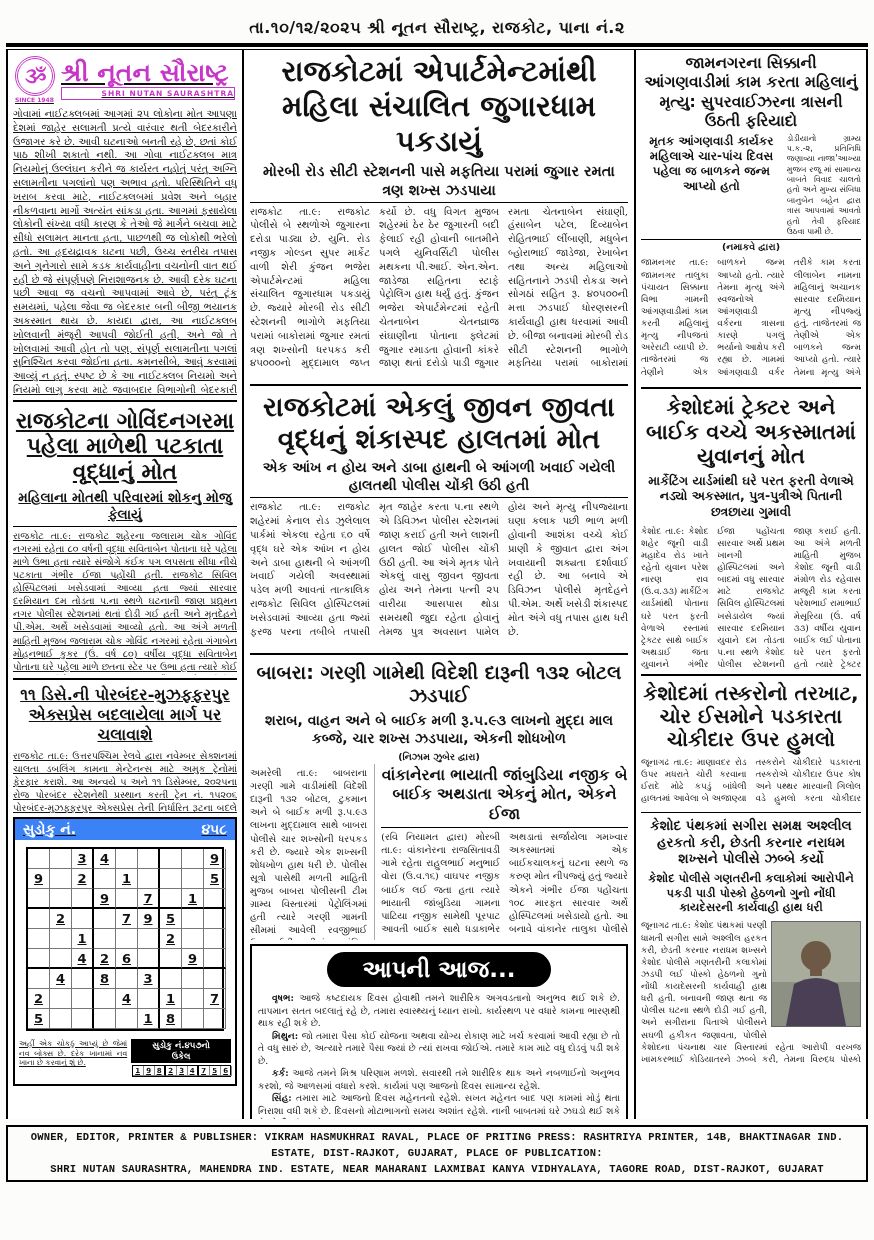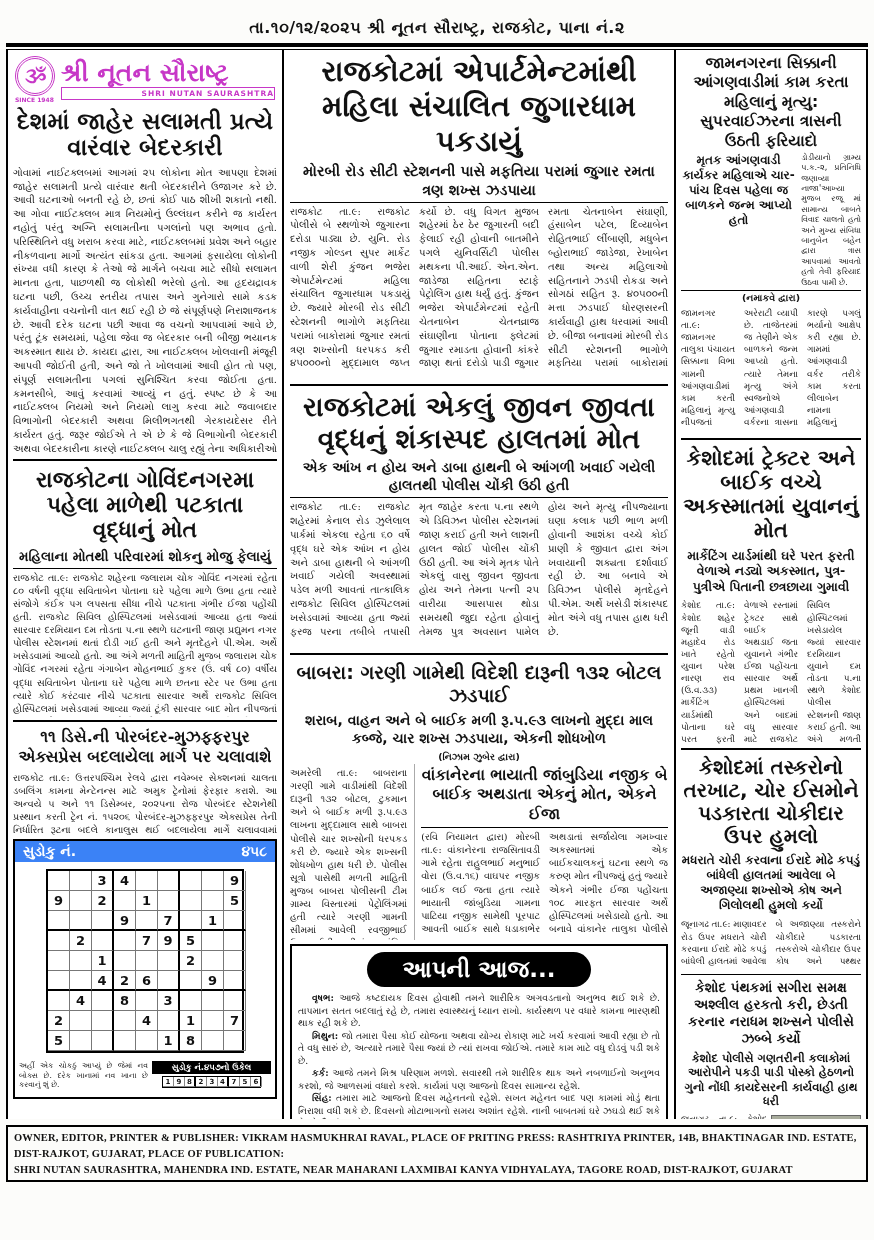--- a/index.html
+++ b/index.html
@@ -5,21 +5,21 @@
   * { margin:0; padding:0; box-sizing:border-box; }
   html,body { width:874px; }
   body {
     width:874px; height:1240px; background:#fcfcfa; color:#111;
     font-family:"DejaVu Sans","Liberation Sans",sans-serif; position:relative; overflow:hidden;
   }
   .dateline { text-align:center; font-weight:bold; font-size:16px; padding-top:18px; letter-spacing:.5px; }
   .top-rule { border-top:4px solid #000; margin:6px 6px 0 6px; }
   .content { display:flex; margin:2px 6px 0 6px; height:1070px; border-left:2px solid #000; border-right:2px solid #000; border-top:1px solid #000; overflow:hidden; background:#fff; }
   .col { overflow:hidden; }
-  .col-left  { width:276px; border-right:2px solid #000; padding:2px 5px; }
+  .col-left  { width:236px; border-right:2px solid #000; padding:2px 5px;text-decoration:underline; }
   .col-mid   { width:392px; border-right:2px solid #000; padding:2px 6px; }
   .col-right { flex:1; padding:2px 5px; }
 
   
   .masthead { display:flex; align-items:center; gap:6px; padding:4px 2px 2px 2px; }
   .mast-circle { width:40px; height:40px; border-radius:50%; border:3px double #c737c7; position:relative; flex:0 0 auto; }
   .mast-circle::after { content:"ૐ"; position:absolute; left:7px; top:5px; font-size:20px; color:#c737c7; font-weight:bold; }
   .mast-right { flex:1; }
   .mast-title { color:#c737c7; font-weight:bold; font-size:25px; line-height:1; white-space:nowrap; }
   .mast-sub { margin-top:2px; border:1px solid #c737c7; color:#c737c7; font-size:7.5px; font-weight:bold; text-align:right; padding:1px 0; letter-spacing:1px; }
@@ -61,42 +61,41 @@
   .horo-entry { font-size:9.3px; line-height:1.35; text-align:justify; text-indent:14px; font-family:"DejaVu Serif","Liberation Serif",serif; }
 
   
   .subrow { display:flex; gap:5px; border-bottom:1.5px solid #000; padding-bottom:2px; }
   .subrow .sh { width:64%; font-weight:bold; font-size:12px; line-height:1.25; text-align:center; }
   .subrow .mini { flex:1; font-size:8px; line-height:1.3; text-align:justify; }
   .photo { float:right; width:90px; height:106px; margin:2px 0 2px 4px; border:1px solid #666; }
 
   
   .footer-box { margin:6px 6px 0 6px; border:2.5px solid #000; padding:3px 6px; }
-  .footer-line { font-weight:bold; font-size:10.5px; line-height:1.5; letter-spacing:.2px; font-family:Liberation Serif, serif; }
+  .footer-line { font-weight:bold; font-size:10.5px; text-align:center; line-height:1.5; letter-spacing:.2px; font-family:Liberation Mono, monospace; }
 </style>
 </head>
 <body>
 
 <div class="dateline">તા.૧૦/૧૨/૨૦૨૫ શ્રી નૂતન સૌરાષ્ટ્ર, રાજકોટ, પાના નં.૨</div>
 <div class="top-rule"></div>
 
 <div class="content">
 
   <div class="col col-left">
     <div class="masthead">
       <div>
         <div class="mast-circle"></div>
         <div class="mast-since">SINCE 1948</div>
       </div>
       <div class="mast-right">
         <div class="mast-title">શ્રી નૂતન સૌરાષ્ટ્ર</div>
         <div class="mast-sub">SHRI NUTAN SAURASHTRA</div>
       </div>
     </div>
-    <div class="headline-lg" style="font-size:23px">દેશમાં જાહેર સલામતી પ્રત્યે વારંવાર બેદરકારી</div>
     <div class="body-text" style="height:292px">ગોવામાં નાઈટક્લબમાં આગમાં ૨૫ લોકોના મોત આપણા દેશમાં જાહેર સલામતી પ્રત્યે વારંવાર થતી બેદરકારીને ઉજાગર કરે છે. આવી ઘટનાઓ બનતી રહે છે, છતાં કોઈ પાઠ શીખી શકાતો નથી. આ ગોવા નાઈટક્લબ માત્ર નિયમોનું ઉલ્લંઘન કરીને જ કાર્યરત નહોતું પરંતુ અગ્નિ સલામતીના પગલાંનો પણ અભાવ હતો. પરિસ્થિતિને વધુ ખરાબ કરવા માટે, નાઈટક્લબમાં પ્રવેશ અને બહાર નીકળવાના માર્ગો અત્યંત સાંકડા હતા. આગમાં ફસાયેલા લોકોની સંખ્યા વધી કારણ કે તેઓ જે માર્ગને બચવા માટે સીધો સલામત માનતા હતા, પાછળથી જ લોકોથી ભરેલો હતો. આ હૃદયદ્રાવક ઘટના પછી, ઉચ્ચ સ્તરીય તપાસ અને ગુનેગારો સામે કડક કાર્યવાહીના વચનોની વાત થઈ રહી છે જે સંપૂર્ણપણે નિરાશાજનક છે. આવી દરેક ઘટના પછી આવા જ વચનો આપવામાં આવે છે, પરંતુ ટૂંક સમયમાં, પહેલા જેવા જ બેદરકાર બની બીજી ભયાનક અકસ્માત થાય છે. કાયદા દ્વારા, આ નાઈટક્લબ ખોલવાની મંજૂરી આપવી જોઈતી હતી, અને જો તે ખોલવામાં આવી હોત તો પણ, સંપૂર્ણ સલામતીના પગલાં સુનિશ્ચિત કરવા જોઈતા હતા. કમનસીબે, આવું કરવામાં આવ્યું ન હતું. સ્પષ્ટ છે કે આ નાઈટક્લબ નિયમો અને નિયમો લાગુ કરવા માટે જવાબદાર વિભાગોની બેદરકારી અથવા મિલીભગતથી ગેરકાયદેસર રીતે કાર્યરત હતું. જરૂર જોઈએ તે એ છે કે જે વિભાગોની બેદરકારી અથવા બેદરકારીના કારણે નાઈટક્લબ ચાલુ રહ્યું તેના અધિકારીઓ અને કર્મચારીઓ સામે કડક કાર્યવાહી કરવી જોઈએ. ગોવામાં આ ઘટના એ પણ દર્શાવે છે કે આવા સ્થળોએ જરૂરી નિયમિત સુરક્ષા તપાસ હાથ ધરવામાં આવી ન હતી. આ બેદરકારી નથી જ્યારે કોઈ જાહેર સ્થળે આગ લાગી હોય, જેના કારણે પણ લોકો જીવ ગુમાવે છે. આવી ઘટનાઓ નિયમિતપણે બને છે. આવી ઘટનાઓમાં મોટી સંખ્યામાં લોકો જીવ ગુમાવે છે. જ્યારે આવું થાય છે, ત્યારે કડક કાર્યવાહી જાહેરાત કરવામાં આવે છે અને શોક વ્યક્ત કરવામાં આવે છે, પરંતુ પરિસ્થિતિ સુધારવાને બદલે, વહીવટી તંત્રે જાહેરાત કરીને ફરજ પૂર્ણ કરવામાં આવે છે. આપણા નીતિ નિર્માતાઓએ સમજવું જોઈએ કે આવી ઘટનાઓ માત્ર જાનમાલનું નુકસાન જ નહીં, પણ દેશની બદનામી પણ લાવે છે. આવી ઘટનાઓ દર્શાવે છે કે વિકસિત બનવાની ઇચ્છા રાખનાર ભારતમાં, દરેક સ્તરે નિયમો અને કાયદાઓની અવગણના કરવામાં આવે છે અને આ દેશમાં ભાગ્યે જ કોઈ કાર્ય જવાબદારીપૂર્વક કરવામાં આવે છે.</div>
     <div class="sep"></div>
     <div class="headline-lg" style="font-size:22px">રાજકોટના ગોવિંદનગરમા પહેલા માળેથી પટકાતા વૃદ્ધાનું મોત</div>
     <div class="subhead">મહિલાના મોતથી પરિવારમાં શોકનુ મોજુ ફેલાયું</div>
     <div class="body-text" style="height:148px; font-size:9.5px">રાજકોટ તા.૯: રાજકોટ શહેરના જલારામ ચોક ગોવિંદ નગરમાં રહેતા ૮૦ વર્ષની વૃદ્ધા સવિતાબેન પોતાના ઘરે પહેલા માળે ઉભા હતા ત્યારે સંજોગે કંઈક પગ લપસતા સીધા નીચે પટકાતા ગંભીર ઈજા પહોંચી હતી. રાજકોટ સિવિલ હોસ્પિટલમાં ખસેડવામાં આવ્યા હતા જ્યાં સારવાર દરમિયાન દમ તોડતા પ.ના સ્થળે ઘટનાની જાણ પ્રદ્યુમન નગર પોલીસ સ્ટેશનમાં થતાં દોડી ગઈ હતી અને મૃતદેહને પી.એમ. અર્થે ખસેડવામાં આવ્યો હતો. આ અંગે મળતી માહિતી મુજબ જલારામ ચોક ગોવિંદ નગરમાં રહેતા ગંગાબેન મોહનભાઈ કુકર (ઉં. વર્ષ ૮૦) વર્ષીય વૃદ્ધા સવિતાબેન પોતાના ઘરે પહેલા માળે છતના સ્ટેર પર ઉભા હતા ત્યારે કોઈ કરંટવાર નીચે પટકાતા સારવાર અર્થે રાજકોટ સિવિલ હોસ્પિટલમાં ખસેડવામાં આવ્યા જ્યાં ટૂંકી સારવાર બાદ મોત નીપજતાં પ.ના સ્થળે પ્રદ્યુમન નગર પોલીસ સ્ટેશનમાં જાણ કરાઈ હતી. મૃતક વૃદ્ધા છેલ્લા ૩ માસથી માનસિક તકલીફ ધરાવતા હોવાનું પરિવારે જણાવ્યું હતું. આ અંગે પોલીસે વધુ તપાસ હાથ ધરી છે.</div>
     <div class="sep"></div>
     <div class="headline-sm" style="font-size:16px">૧૧ ડિસે.ની પોરબંદર-મુઝફ્ફરપુર એક્સપ્રેસ બદલાયેલા માર્ગ પર ચલાવાશે</div>
     <div class="body-text" style="height:66px; font-size:9.5px">રાજકોટ તા.૯: ઉત્તરપશ્ચિમ રેલવે દ્વારા નવેમ્બર સેક્શનમાં ચાલતા ડબલિંગ કામના મેન્ટેનન્સ માટે અમુક ટ્રેનોમાં ફેરફાર કરાશે. આ અન્વયે ૫ અને ૧૧ ડિસેમ્બર, ૨૦૨૫ના રોજ પોરબંદર સ્ટેશનેથી પ્રસ્થાન કરતી ટ્રેન નં. ૧૫૨૦૬ પોરબંદર-મુઝફ્ફરપુર એક્સપ્રેસ તેની નિર્ધારિત રૂટના બદલે કાનાલુસ થઈ બદલાયેલા માર્ગે ચલાવવામાં આવશે. આ રૂટ પર આ ટ્રેન અમુક સ્ટેશન પર નહીં થોભે. મુસાફરોની સુવિધા માટે રેલવે દ્વારા વધુ જાણ સ્ટેશનો પર આ ટ્રેનને વધારાનો સ્ટોપેજ આપવામાં આવ્યો છે.</div>
 
     <div class="sudoku-box">
@@ -247,21 +246,20 @@
       <div class="mini">ડોડીયાનો ગ્રામ્ય પ.ક.-૨, પ્રતિનિધિ જણાવ્યા નાજા'આખ્યા મુજબ રજૂ માં સામાન્ય બાબતે વિવાદ ચાલતો હતો અને મુખ્ય સંબિધા બાનુબેન બહેન દ્વારા ત્રાસ આપવામાં આવતો હતો તેવી ફરિયાદ ઉઠવા પામી છે.</div>
     </div>
     <div class="byline">(નમાકવે દ્વારા)</div>
     <div class="body-text cols-3" style="height:130px; font-size:8.8px">જામનગર તા.૯: જામનગર તાલુકા પંચાયત સિક્કાના વિભા ગામની આંગણવાડીમાં કામ કરતી મહિલાનું મૃત્યુ નીપજતાં અરેરાટી વ્યાપી છે. તાજેતરમાં જ તેણીને એક બાળકને જન્મ આપ્યો હતો. ત્યારે તેમના મૃત્યુ અંગે સ્વજનોએ આંગણવાડી વર્કરના ત્રાસના કારણે પગલું ભર્યાનો આક્ષેપ કરી રહ્યા છે. ગામમાં આંગણવાડી વર્કર તરીકે કામ કરતા લીલાબેન નામના મહિલાનું અચાનક સારવાર દરમિયાન મૃત્યુ નીપજ્યું હતું. તાજેતરમાં જ તેણીએ એક બાળકને જન્મ આપ્યો હતો. ત્યારે તેમના મૃત્યુ અંગે સ્વજનો અને ગ્રામજનો દ્વારા સુપરવાઈઝર દ્વારા કામ બાબતે સતત ત્રાસ આપવામાં આવતો હતો અને તેના માનસિક ત્રાસ અને સતત કામના ભારણના કારણે લીલાબેનનું મૃત્યુ થયું હોવાના આક્ષેપ સાથે ફરિયાદો ઉઠવા પામી છે. આ અંગે ઉચ્ચ કક્ષાએથી તપાસ કરવામાં આવે અને ન્યાય આપવામાં આવે તેવી માંગ સાથે જિલ્લા વિકાસ અધિકારીને રજૂઆત કરવામાં આવી હતી અને છેક સુધી ન્યાય ન મળે તો ગાંધી ચીંધ્યા માર્ગે આંદોલનની ચીમકી અપાઈ છે.</div>
     <div class="sep"></div>
     <div class="headline-lg" style="font-size:21px">કેશોદમાં ટ્રેક્ટર અને બાઈક વચ્ચે અકસ્માતમાં યુવાનનું મોત</div>
     <div class="subhead noline" style="font-size:12.5px">માર્કેટિંગ યાર્ડમાંથી ઘરે પરત ફરતી વેળાએ નડ્યો અકસ્માત, પુત્ર-પુત્રીએ પિતાની છત્રછાયા ગુમાવી</div>
     <div class="body-text cols-3" style="height:148px; font-size:8.8px">કેશોદ તા.૯: કેશોદ શહેર જૂની વાડી મહાદેવ રોડ ખાતે રહેતો યુવાન પરેશ નારણ રાવ (ઉ.વ.૩૩) માર્કેટિંગ યાર્ડમાંથી પોતાના ઘરે પરત ફરતી વેળાએ રસ્તામાં ટ્રેક્ટર સાથે બાઈક અથડાઈ જતા યુવાનને ગંભીર ઈજા પહોંચતા સારવાર અર્થે પ્રથમ ખાનગી હોસ્પિટલમાં અને બાદમાં વધુ સારવાર માટે રાજકોટ સિવિલ હોસ્પિટલમાં ખસેડાયેલ જ્યાં સારવાર દરમિયાન યુવાને દમ તોડતા પ.ના સ્થળે કેશોદ પોલીસ સ્ટેશનની જાણ કરાઈ હતી. આ અંગે મળતી માહિતી મુજબ કેશોદ જૂની વાડી મંગ્રોળ રોડ રહેવાસ મજૂરી કામ કરતા પરેશભાઈ રામાભાઈ મેસૂરિયા (ઉં. વર્ષ ૩૩) વર્ષીય યુવાન બાઈક લઈ પોતાના ઘરે પરત ફરતો હતો ત્યારે ટ્રેક્ટર સાથે બાઈક અથડાતા યુવાન ગંભીર રીતે ઘવાયો હતો. મૃતક યુવાનના પરિવારમાં એક પુત્ર અને એક પુત્રીએ પિતાની છત્રછાયા ગુમાવતા પરિવારમાં ઘેરા શોકની લાગણી છવાઈ છે. કેશોદ પોલીસે અકસ્માત અંગે ગુનો નોંધી વધુ તપાસ હાથ ધરી છે.</div>
     <div class="sep"></div>
     <div class="headline-lg" style="font-size:20px">કેશોદમાં તસ્કરોનો તરખાટ, ચોર ઈસમોને પડકારતા ચોકીદાર ઉપર હુમલો</div>
-    <div class="subhead noline" style="font-size:12px">મધરાતે ચોરી કરવાના ઈરાદે મોઢે કપડું બાંધેલી હાલતમાં આવેલા બે અજાણ્યા શખ્સોએ કોષ અને ગિલોલથી હુમલો કર્યો</div>
     <div class="body-text cols-2" style="height:56px; font-size:8.8px">જૂનાગઢ તા.૯: માણાવદર રોડ ઉપર મધરાતે ચોરી કરવાના ઈરાદે મોઢે કપડું બાંધેલી હાલતમાં આવેલા બે અજાણ્યા તસ્કરોને ચોકીદારે પડકારતા તસ્કરોએ ચોકીદાર ઉપર કોષ અને પથ્થર મારવાની ગિલોલ વડે હુમલો કરતા ચોકીદાર જગતભાઈ ઈજાગ્રસ્ત થયો હતો. ચોકીદાર જગતભાઈ ઠકુભાઈ ચૌહાણની ફરિયાદ નોંધી અજાણ્યા તસ્કરો સામે ગુનો નોંધી, અજાણ્યા તસ્કરોને પકડી પાડવા ચક્રો ગતિમાન કર્યા છે.</div>
     <div class="sep-thin"></div>
     <div class="headline-sm" style="font-size:13.5px">કેશોદ પંથકમાં સગીરા સમક્ષ અશ્લીલ હરકતો કરી, છેડતી કરનાર નરાધમ શખ્સને પોલીસે ઝબ્બે કર્યો</div>
     <div class="subhead noline" style="font-size:11.5px">કેશોદ પોલીસે ગણતરીની કલાકોમાં આરોપીને પકડી પાડી પોસ્કો હેઠળનો ગુનો નોંધી કાયદેસરની કાર્યવાહી હાથ ધરી</div>
     <div class="body-text" style="height:146px; font-size:8.8px">
       <span class="photo">
         <svg width="88" height="104" xmlns="http://www.w3.org/2000/svg">
           <rect width="88" height="104" fill="#a8ac9c"></rect>
           <rect y="60" width="88" height="44" fill="#8d9183"></rect>
           <circle cx="44" cy="34" r="15" fill="#6e5846"></circle>

